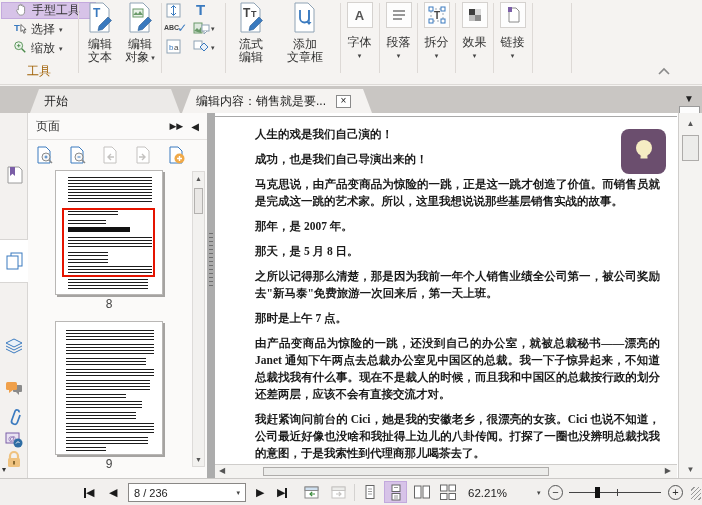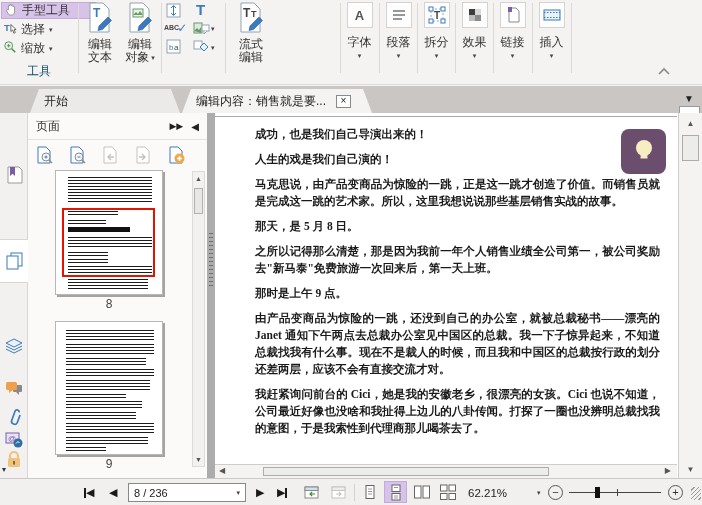--- a/index.html
+++ b/index.html
@@ -4,25 +4,25 @@
 <style>
   html,body{margin:0;padding:0;background:#888;}
   #app{position:relative;width:702px;height:505px;background:#f5f3f1;overflow:hidden;
        font-family:"Liberation Sans","DejaVu Sans",sans-serif;font-size:12px;color:#333;
        -webkit-font-smoothing:antialiased;}
   #app *{box-sizing:border-box;}
 
   
   .ribbon{position:absolute;left:0;top:0;width:702px;height:85px;background:#f5f3f1;border-bottom:1px solid #dedbd8;}
   .vsep{position:absolute;top:3px;height:70px;width:1px;background:#ddd9d6;}
-  .tool-row{position:absolute;left:1px;width:95px;height:17px;display:flex;align-items:center;gap:4px;padding-left:2px;cursor:default;}
+  .tool-row{position:absolute;left:1px;width:95px;height:17px;display:flex;align-items:center;gap:4px;padding-left:12px;cursor:default;}
   .tool-row.sel{background:#d7c3e8;border:1px solid #c3a9dd;}
   .tool-row .lb{font-size:12px;color:#333;white-space:nowrap;}
   .dd{font-style:normal;font-size:7px;color:#444;line-height:1;}
-  .grp-label{position:absolute;top:63px;text-align:center;font-size:12px;color:#0c4a6e;}
+  .grp-label{position:absolute;top:63px;text-align:center;font-size:12px;color:#a16207;}
   .btn-big{position:absolute;top:2px;height:72px;display:flex;flex-direction:column;align-items:center;cursor:default;}
   .btn-big .ic{height:36px;display:flex;align-items:flex-start;justify-content:center;}
   .btn-big .bl{font-size:12px;line-height:13px;color:#333;white-space:nowrap;display:flex;align-items:center;gap:2px;}
   .mini{position:absolute;width:26px;height:17px;display:flex;align-items:center;justify-content:flex-start;gap:1px;}
   .fmt-btn{position:absolute;top:2px;width:37px;height:72px;display:flex;flex-direction:column;align-items:center;cursor:default;}
   .fmt-ic{width:26px;height:26px;background:#fdfdfd;border:1px solid #d5d2cf;display:flex;align-items:center;justify-content:center;}
   .fmt-lb{font-size:12px;color:#333;margin-top:6px;white-space:nowrap;}
   .fmt-btn .dd{margin-top:1px;}
   .chev{position:absolute;left:657px;top:66px;width:14px;height:10px;cursor:pointer;}
 
@@ -211,20 +211,32 @@
         <svg width="30" height="32" viewBox="0 0 30 32">
             <path d="M5 1h13l6 6v23H5z" fill="#fff" stroke="#8fa3b5"></path>
             <text x="7" y="15" font-size="12" font-weight="bold" fill="#444">T</text>
             <text x="15" y="15" font-size="9" font-weight="bold" fill="#444">T</text>
             <path d="M14 24l9-9 3.5 3.5-9 9-4.5 1z" fill="#3a7abf" stroke="#2a5a8f" stroke-width="0.6"></path>
           </svg>
       </span>
       <span class="bl">流式</span>
       <span class="bl">编辑</span>
     </div>
+    <div class="btn-big" style="left:277px;width:56px">
+      <span class="ic">
+        <svg width="28" height="32" viewBox="0 0 28 32">
+            <path d="M4 1h13l6 6v23H4z" fill="#fff" stroke="#8fa3b5"></path>
+            <path d="M9 8v8a4.5 4.5 0 009 0V8" fill="none" stroke="#3a7abf" stroke-width="1.8"></path>
+            <path d="M18 8v14" stroke="#3a7abf" stroke-width="1.4"></path>
+            <path d="M15.5 20l2.5 3 2.5-3z" fill="#3a7abf"></path>
+          </svg>
+      </span>
+      <span class="bl">添加</span>
+      <span class="bl">文章框</span>
+    </div>
 
     <div class="vsep" style="left:340px"></div>
 
     <div class="fmt-btn" style="left:341px">
       <span class="fmt-ic">
           <b style="font-size:13px;color:#555">A</b>
         </span>
       <span class="fmt-lb">字体</span>
       <i class="dd">▾</i>
     </div>
@@ -271,30 +283,20 @@
       <span class="fmt-ic">
         <svg width="18" height="18" viewBox="0 0 18 18">
             <path d="M5 2h7l3 3v11H5z" fill="#fff" stroke="#8a8a8a"></path>
             <rect x="4" y="1" width="4" height="5" fill="#7b5ea7"></rect>
           </svg>
       </span>
       <span class="fmt-lb">链接</span>
       <i class="dd">▾</i>
     </div>
     <div class="vsep" style="left:532px"></div>
-    <div class="fmt-btn" style="left:533px">
-      <span class="fmt-ic">
-        <svg width="20" height="16" viewBox="0 0 20 16">
-            <rect x="2" y="3" width="16" height="10" fill="#eaf1f8" stroke="#3a7abf"></rect>
-            <path d="M2 5.5h16M2 10.5h16" stroke="#3a7abf" stroke-width="1" stroke-dasharray="1.5 1.5"></path>
-          </svg>
-      </span>
-      <span class="fmt-lb">插入</span>
-      <i class="dd">▾</i>
-    </div>
     <div class="vsep" style="left:571px"></div>
 
     <span class="chev">
       <svg width="14" height="10" viewBox="0 0 14 10">
           <path d="M2 7l5-5 5 5" fill="none" stroke="#8a8a8a" stroke-width="1.6"></path>
         </svg>
     </span>
   </div>
 
   <div class="tabbar">
@@ -444,26 +446,27 @@
         <span class="arr" style="bottom:3px">▼</span>
       </div>
     </div>
 
     <div class="splitter">
       <div class="grip"></div>
     </div>
 
     <div class="docarea">
       <div class="page">
+        <p>人生的戏是我们自己演的！</p>
         <p>成功，也是我们自己导演出来的！</p>
-        <p>人生的戏是我们自己演的！</p>
         <p>马克思说，由产品变商品为惊险的一跳，正是这一跳才创造了价值。而销售员就是完成这一跳的艺术家。所以，这里我想说说那些基层销售实战的故事。</p>
+        <p>那年，是 2007 年。</p>
         <p>那天，是 5 月 8 日。</p>
         <p>之所以记得那么清楚，那是因为我前一年个人销售业绩全公司第一，被公司奖励去"新马泰"免费旅游一次回来后，第一天上班。</p>
-        <p>那时是上午 9 点。</p>
+        <p>那时是上午 7 点。</p>
         <p>由产品变商品为惊险的一跳，还没到自己的办公室，就被总裁秘书——漂亮的 Janet 通知下午两点去总裁办公室见中国区的总裁。我一下子惊异起来，不知道总裁找我有什么事。现在不是裁人的时候，而且我和中国区的总裁按行政的划分还差两层，应该不会有直接交流才对。</p>
         <p>我赶紧询问前台的 Cici，她是我的安徽老乡，很漂亮的女孩。Cici 也说不知道，公司最近好像也没啥和我扯得上边儿的八卦传闻。打探了一圈也没辨明总裁找我的意图，于是我索性到代理商那儿喝茶去了。</p>
       </div>
       <div class="bulb">
         <svg width="26" height="30" viewBox="0 0 26 30">
             <circle cx="13" cy="11" r="8" fill="#f6edc3"></circle>
             <path d="M9.5 16h7l-1 5h-5z" fill="#f6edc3"></path>
             <path d="M9.5 21.5h7M10 23.5h6M10.5 25.5h5" stroke="#6b4e6e" stroke-width="1"></path>
             <path d="M9.5 19h7M9.5 20.8h7" stroke="#f6edc3" stroke-width="1.4"></path>
           </svg>

